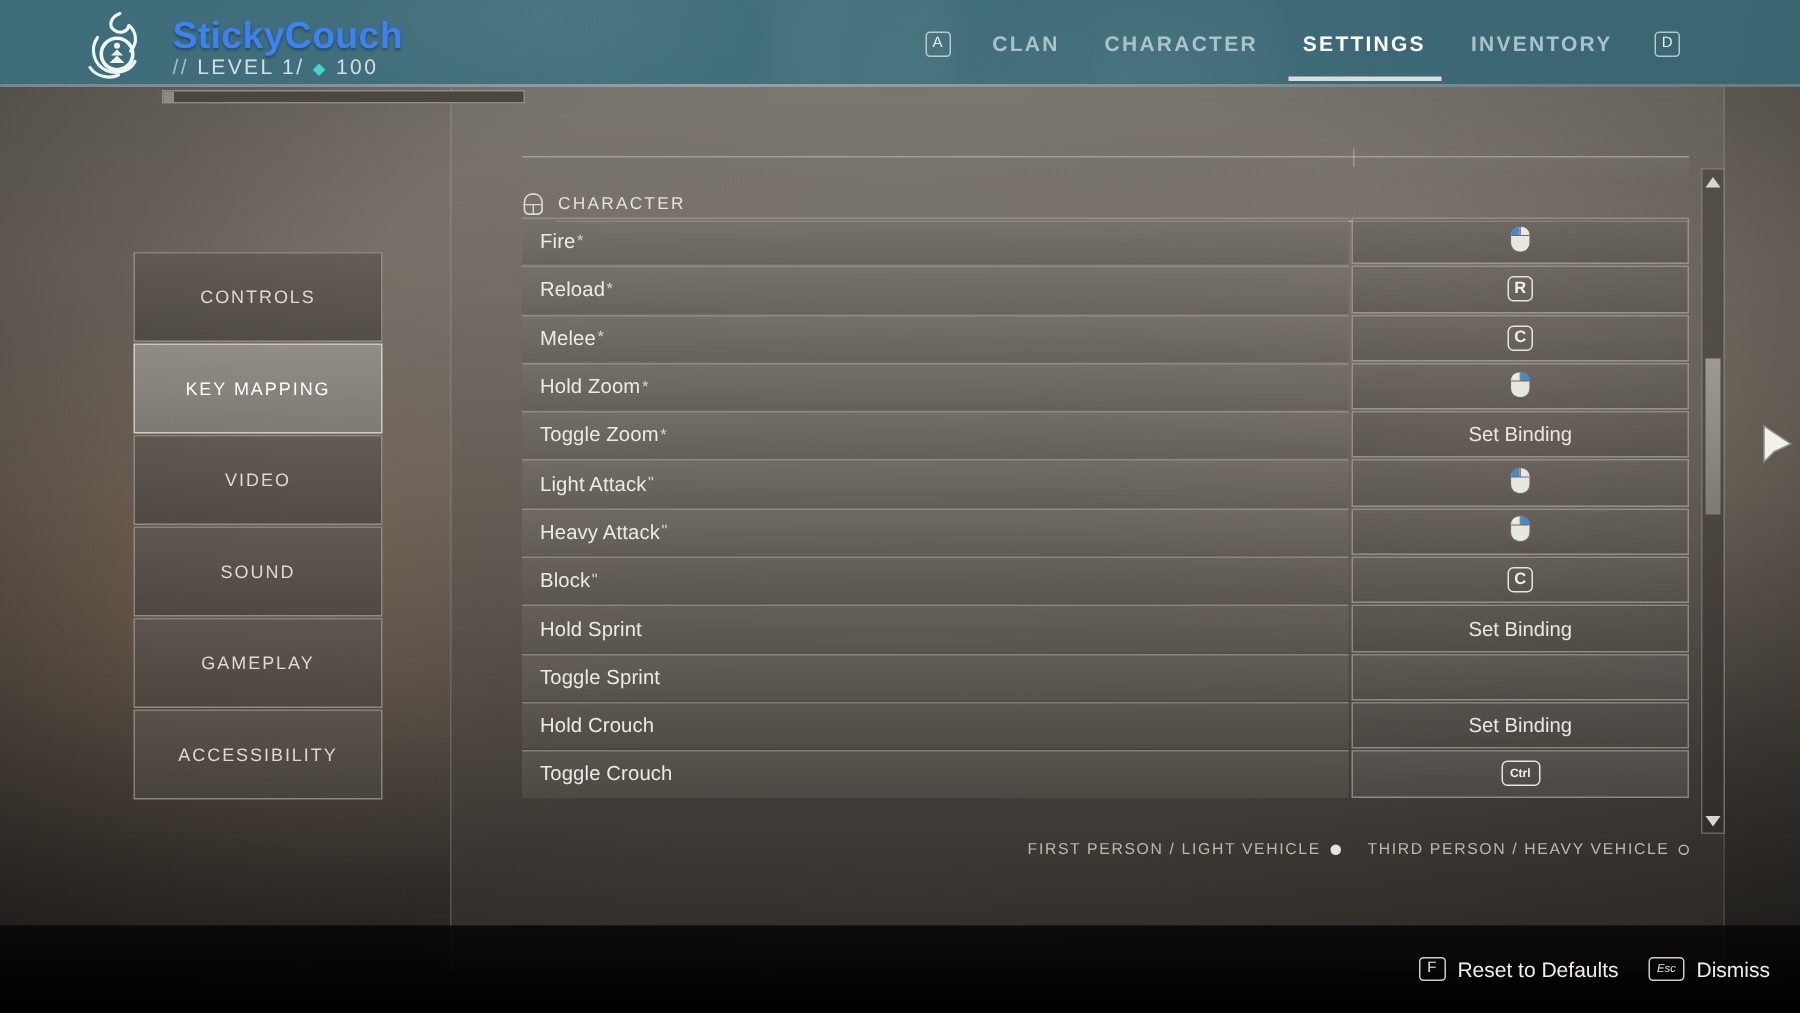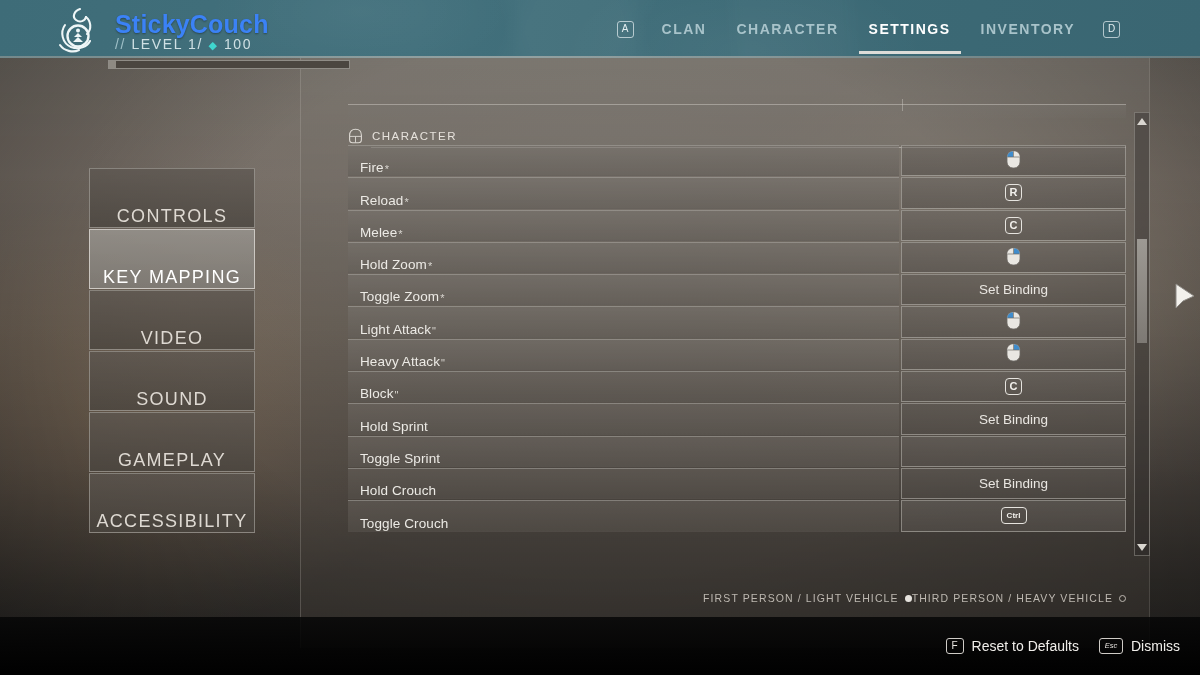--- a/index.html
+++ b/index.html
@@ -96,22 +96,22 @@
     border-left:1px solid rgba(190,185,178,0.25);
     border-right:1px solid rgba(190,185,178,0.18);
   }
 
   
   .sidebar { position:absolute; left:89px; top:168px; width:166px; }
   .side-btn {
     height:60px; margin-bottom:1px;
     border:1px solid rgba(205,202,196,0.45);
     background:linear-gradient(180deg, rgba(92,86,80,0.72), rgba(74,69,63,0.78));
-    display:flex; align-items:flex-end; justify-content:center;
-    font-size:18px; letter-spacing:1.3px; color:#ded9d2;
+    display:flex; align-items:center; justify-content:center;
+    font-size:12px; letter-spacing:1.3px; color:#ded9d2;
   }
   .side-btn.selected {
     background:linear-gradient(180deg, rgba(150,146,140,0.88), rgba(128,124,118,0.9));
     color:#ffffff;
     border-color:rgba(225,222,216,0.75);
   }
 
   
   .tbl-wrap { position:absolute; left:348px; top:104px; width:778px; height:452px; }
   .tbl-topline {
@@ -140,21 +140,21 @@
     background:rgba(215,212,206,0.55);
   }
 
   .rows { position:absolute; left:0; top:41px; width:778px; }
   .row { display:flex; height:31.3px; margin-bottom:1px; }
   .row-label {
     flex:0 0 551px;
     background:linear-gradient(180deg, rgba(119,114,108,0.62), rgba(100,95,89,0.66));
     border-top:1px solid rgba(206,203,197,0.40);
     border-bottom:1px solid rgba(60,56,52,0.25);
-    display:flex; align-items:flex-end; padding-left:12px;
+    display:flex; align-items:center; padding-left:12px;
     font-size:13.5px; color:#eceae5; letter-spacing:0.1px;
   }
   .row-label sup { font-size:11px; color:#d8d5cf; margin-left:1px; vertical-align:super; }
   .row-gap { flex:0 0 2px; }
   .row-bind {
     flex:1 1 auto;
     background:linear-gradient(180deg, rgba(104,99,94,0.55), rgba(86,81,76,0.60));
     border:1px solid rgba(206,203,197,0.45);
     display:flex; align-items:center; justify-content:center;
     font-size:13.5px; color:#e9e6e1;
@@ -175,21 +175,21 @@
   }
   .kcap.wide { min-width:26px; font-size:8px; letter-spacing:0; }
   .kcap.space { min-width:22px; height:14px; border-radius:3px; }
 
   .mouse-ico { width:15px; height:19px; }
 
   
   .view-toggles {
     position:absolute; right:74px; top:560px;
     font-size:10.5px; letter-spacing:1.1px; color:#bdb8b1;
-    display:flex; align-items:center; margin-top:32px;
+    display:flex; align-items:center; gap:18px;
   }
   .vt { display:flex; align-items:center; gap:6px; }
   .dot { width:7px; height:7px; border-radius:50%; display:inline-block; }
   .dot.filled { background:#e6e3de; }
   .dot.hollow { background:transparent; border:1.3px solid #bdb8b1; }
 
   
   .scrollbar {
     position:absolute; left:1134px; top:112px; width:16px; height:444px;
     border:1px solid rgba(185,182,176,0.40);

